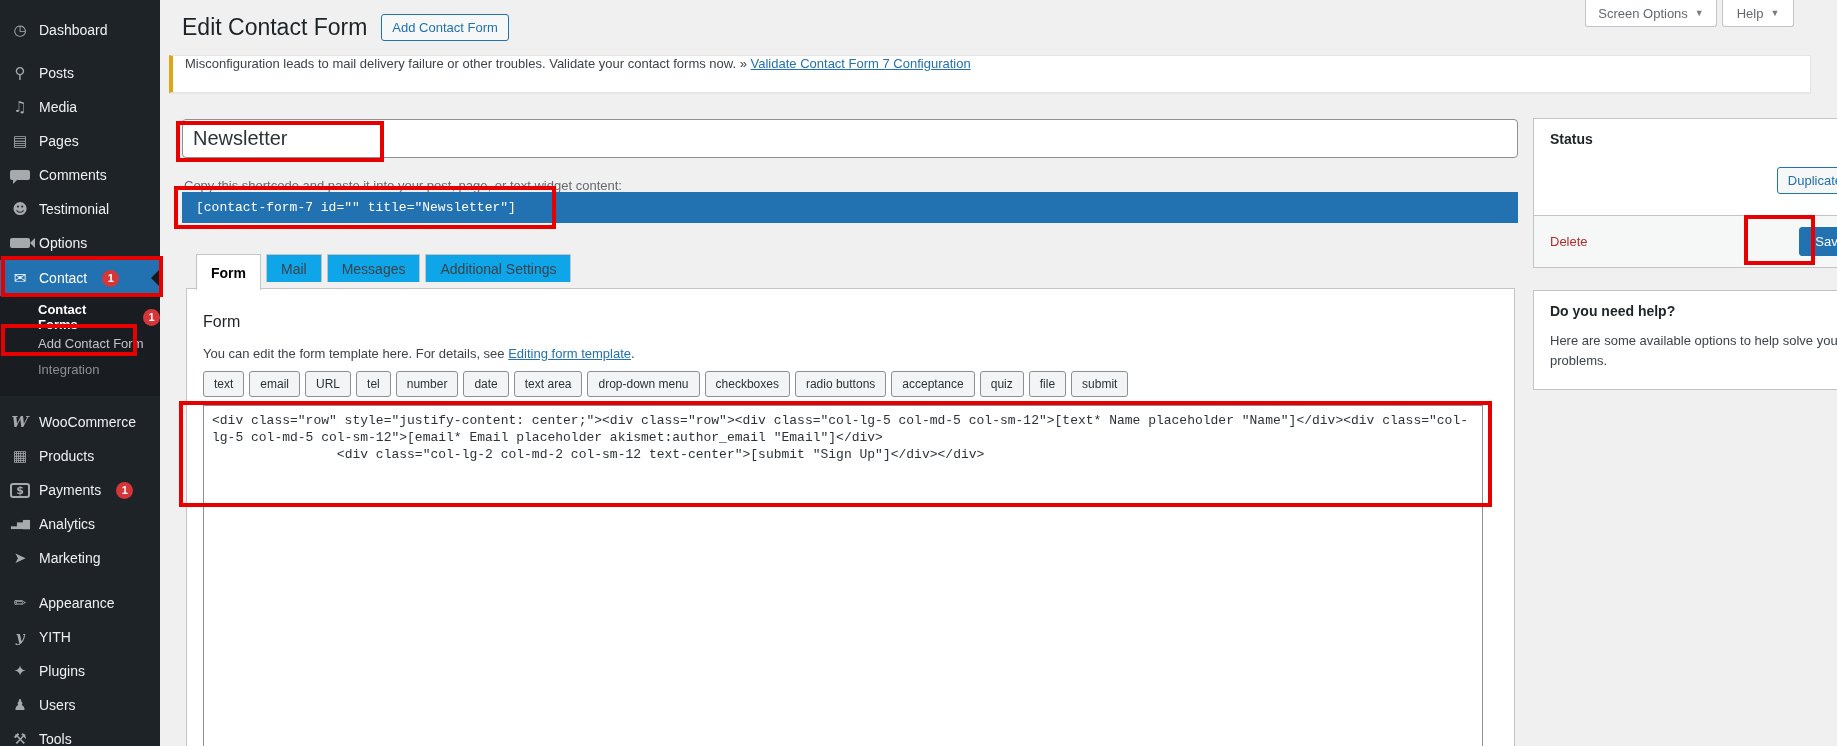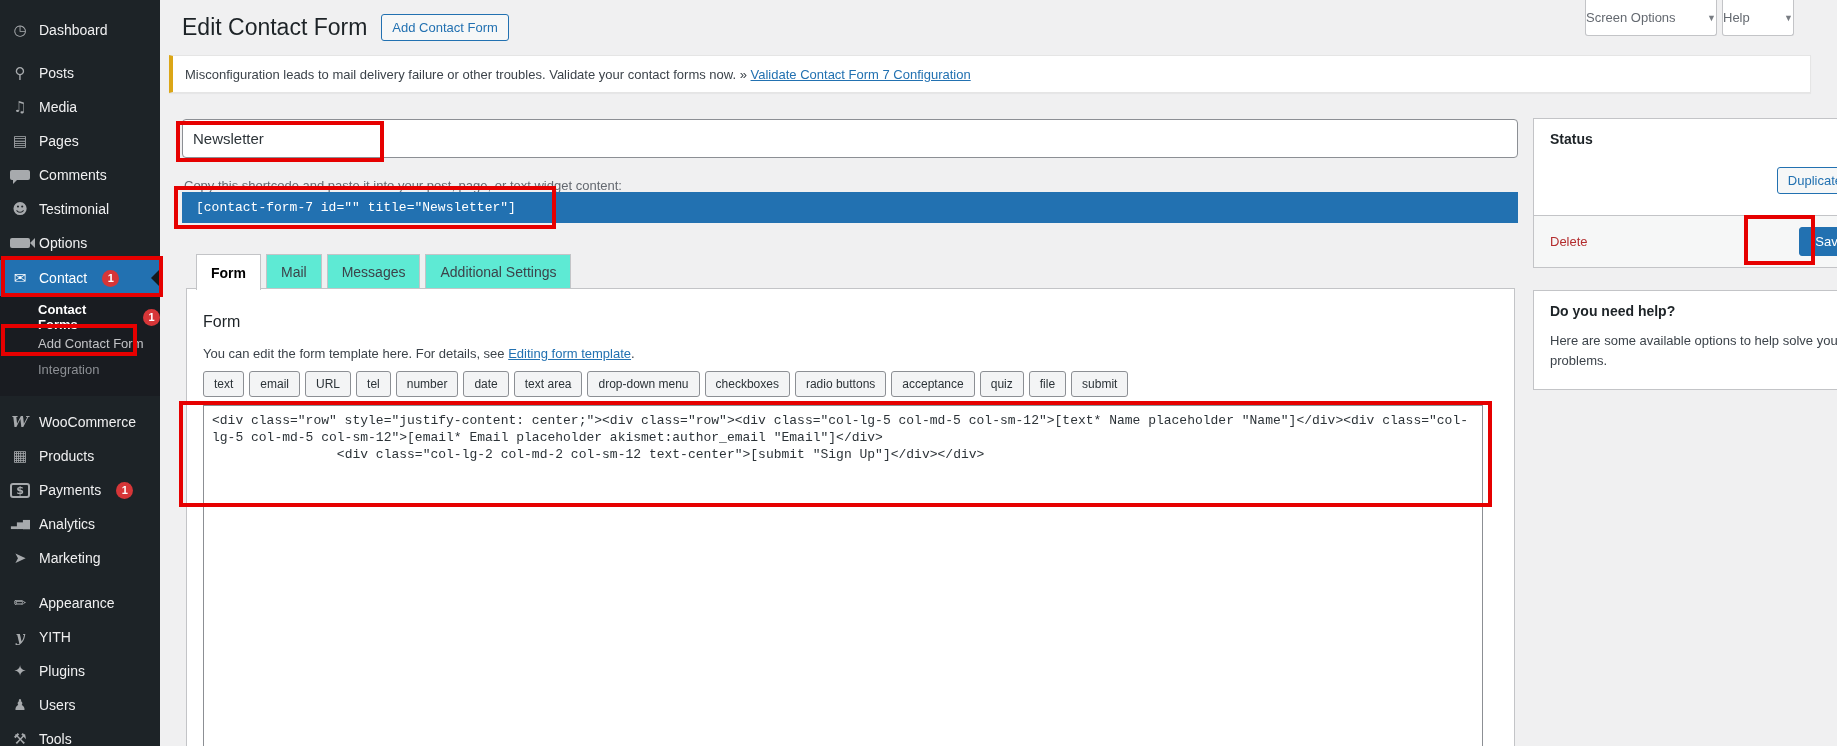--- a/index.html
+++ b/index.html
@@ -24,44 +24,44 @@
   .submenu-item.muted { color:#8c8f94; }
   .icon-bubble { width:13px; height:10px; background:#a7aaad; border-radius:2px; position:relative; font-size:0; }
   .icon-bubble::after { content:''; position:absolute; left:3px; bottom:-4px; border:4px solid transparent; border-top-color:#a7aaad; border-left-color:#a7aaad; }
   .icon-cam { width:12px; height:10px; background:#a7aaad; border-radius:2px; position:relative; font-size:0; }
   .icon-cam::after { content:''; position:absolute; right:-5px; top:0; border:5px solid transparent; border-right:5px solid #a7aaad; }
   .icon-serif { font-family:"DejaVu Serif", serif; font-style:italic; font-weight:bold; font-size:15px; }
   .icon-boxed { font-size:11px; font-weight:bold; border:2px solid #a7aaad; border-radius:3px; line-height:11px; padding:0 2px; }
   .icon-bars { font-size:9px; letter-spacing:-1px; }
 
   
-  .top-tab { position:absolute; top:0; height:36px; background:#fff; border:1px solid #c3c4c7; border-top:none; border-radius:0 0 3px 3px; display:flex; align-items:center; justify-content:space-between; gap:7px; color:#646970; font-size:13px; cursor:pointer; }
+  .top-tab { position:absolute; top:0; height:27px; background:#fff; border:1px solid #c3c4c7; border-top:none; border-radius:0 0 3px 3px; display:flex; align-items:center; justify-content:center; gap:7px; color:#646970; font-size:13px; cursor:pointer; }
   .top-tab .caret { font-size:9px; color:#787c82; }
   #screen-options-tab { left:1585px; width:132px; }
   #help-tab { left:1722px; width:72px; }
 
   
   .page-header { position:absolute; left:182px; top:14px; display:flex; align-items:center; gap:14px; }
   .page-title { font-size:23px; font-weight:400; color:#1d2327; }
   .btn-secondary { background:#f6f7f7; border:1px solid #2271b1; color:#2271b1; border-radius:3px; font-size:13px; padding:5px 10px; cursor:pointer; font-family:inherit; white-space:nowrap; }
   .btn-primary { background:#2271b1; border:1px solid #2271b1; color:#fff; border-radius:3px; font-size:13px; padding:6px 15px; cursor:pointer; font-family:inherit; }
 
   
-  .notice { position:absolute; left:169px; top:55px; width:1642px; height:38px; background:#fff; border:1px solid #e5e5e5; border-left:4px solid #dba617; box-shadow:0 1px 1px rgba(0,0,0,.04); display:flex; align-items:center; padding-left:12px; color:#3c434a; }
+  .notice { position:absolute; left:169px; top:55px; width:1642px; height:38px; background:#fff; border:1px solid #e5e5e5; border-left:4px solid #dba617; box-shadow:0 1px 1px rgba(0,0,0,.04); display:flex; align-items:flex-start; padding-left:12px; color:#3c434a; }
   a.link { color:#2271b1; text-decoration:underline; cursor:pointer; }
 
   
-  .title-input { position:absolute; left:182px; top:119px; width:1336px; height:39px; border:1px solid #8c8f94; border-radius:4px; background:#fff; font-size:15px; padding:0 10px; color:#2c3338; font-family:inherit; }
+  .title-input { position:absolute; left:182px; top:119px; width:1336px; height:39px; border:1px solid #8c8f94; border-radius:4px; background:#fff; font-size:20px; padding:0 10px; color:#2c3338; font-family:inherit; }
   .shortcode-hint { position:absolute; left:184px; top:178px; color:#646970; }
   .shortcode-bar { position:absolute; left:182px; top:192px; width:1336px; height:31px; background:#2271b1; display:flex; align-items:center; padding-left:14px; }
   .shortcode-bar code { font-family:"Liberation Mono","DejaVu Sans Mono",monospace; font-size:13px; color:#fff; background:transparent; }
 
   
   .tabs { position:absolute; left:186px; top:254px; display:flex; gap:5px; padding-left:10px; z-index:3; }
-  .tab { background:#5eead4; border:1px solid #c3c4c7; border-bottom:none; height:34px; display:flex; align-items:center; padding:0 14px; font-size:14px; color:#3c434a; cursor:pointer; }
+  .tab { background:#0ea5e9; border:1px solid #c3c4c7; border-bottom:none; height:28px; display:flex; align-items:center; padding:0 14px; font-size:14px; color:#3c434a; cursor:pointer; }
   .tab.active { background:#fff; height:36px; font-weight:bold; color:#000; }
   .panel { position:absolute; left:186px; top:288px; width:1329px; height:500px; background:#fff; border:1px solid #c3c4c7; z-index:1; }
   .panel-heading { position:absolute; left:16px; top:24px; font-size:16px; color:#1d2327; font-weight:400; }
   .panel-desc { position:absolute; left:16px; top:57px; color:#3c434a; }
   .tag-buttons { position:absolute; left:16px; top:82px; display:flex; gap:5px; }
   .tag-btn { background:#f3f4f5; border:1px solid #8c8f94; border-radius:3px; color:#2c3338; font-size:12px; padding:5px 10px; cursor:pointer; font-family:inherit; white-space:nowrap; }
   .form-template { position:absolute; left:16px; top:116px; width:1280px; height:400px; border:1px solid #8c8f94; background:#fff; font-family:"Liberation Mono","DejaVu Sans Mono",monospace; font-size:13px; line-height:17px; color:#2c3338; padding:6px 8px; resize:none; tab-size:8; outline:none; }
 
   
   .metabox { position:absolute; left:1533px; width:339px; background:#fff; border:1px solid #c3c4c7; }

